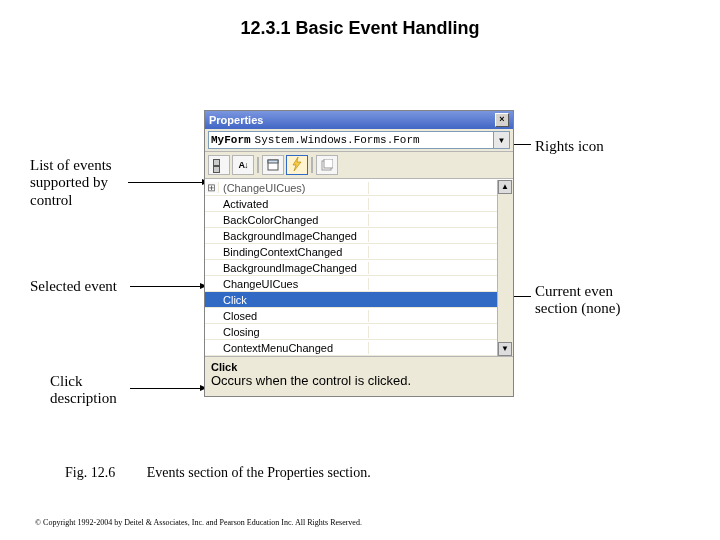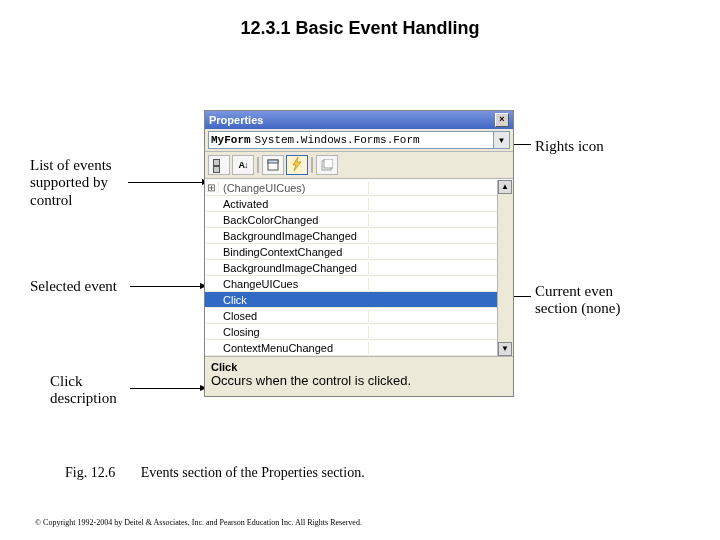--- a/index.html
+++ b/index.html
@@ -28,21 +28,21 @@
     font-size: 15px;
     color: #000;
     line-height: 1.15;
   }
   .figcap {
     position: absolute;
     left: 65px;
     top: 465px;
     font-size: 14px;
   }
-  .figcap .num { margin-right: 22px; }
+  .figcap .num { margin-right: 28px; }
   .copyright {
     position: absolute;
     left: 35px;
     top: 518px;
     font-size: 8px;
   }
   
   .panel {
     position: absolute;
     left: 204px;

